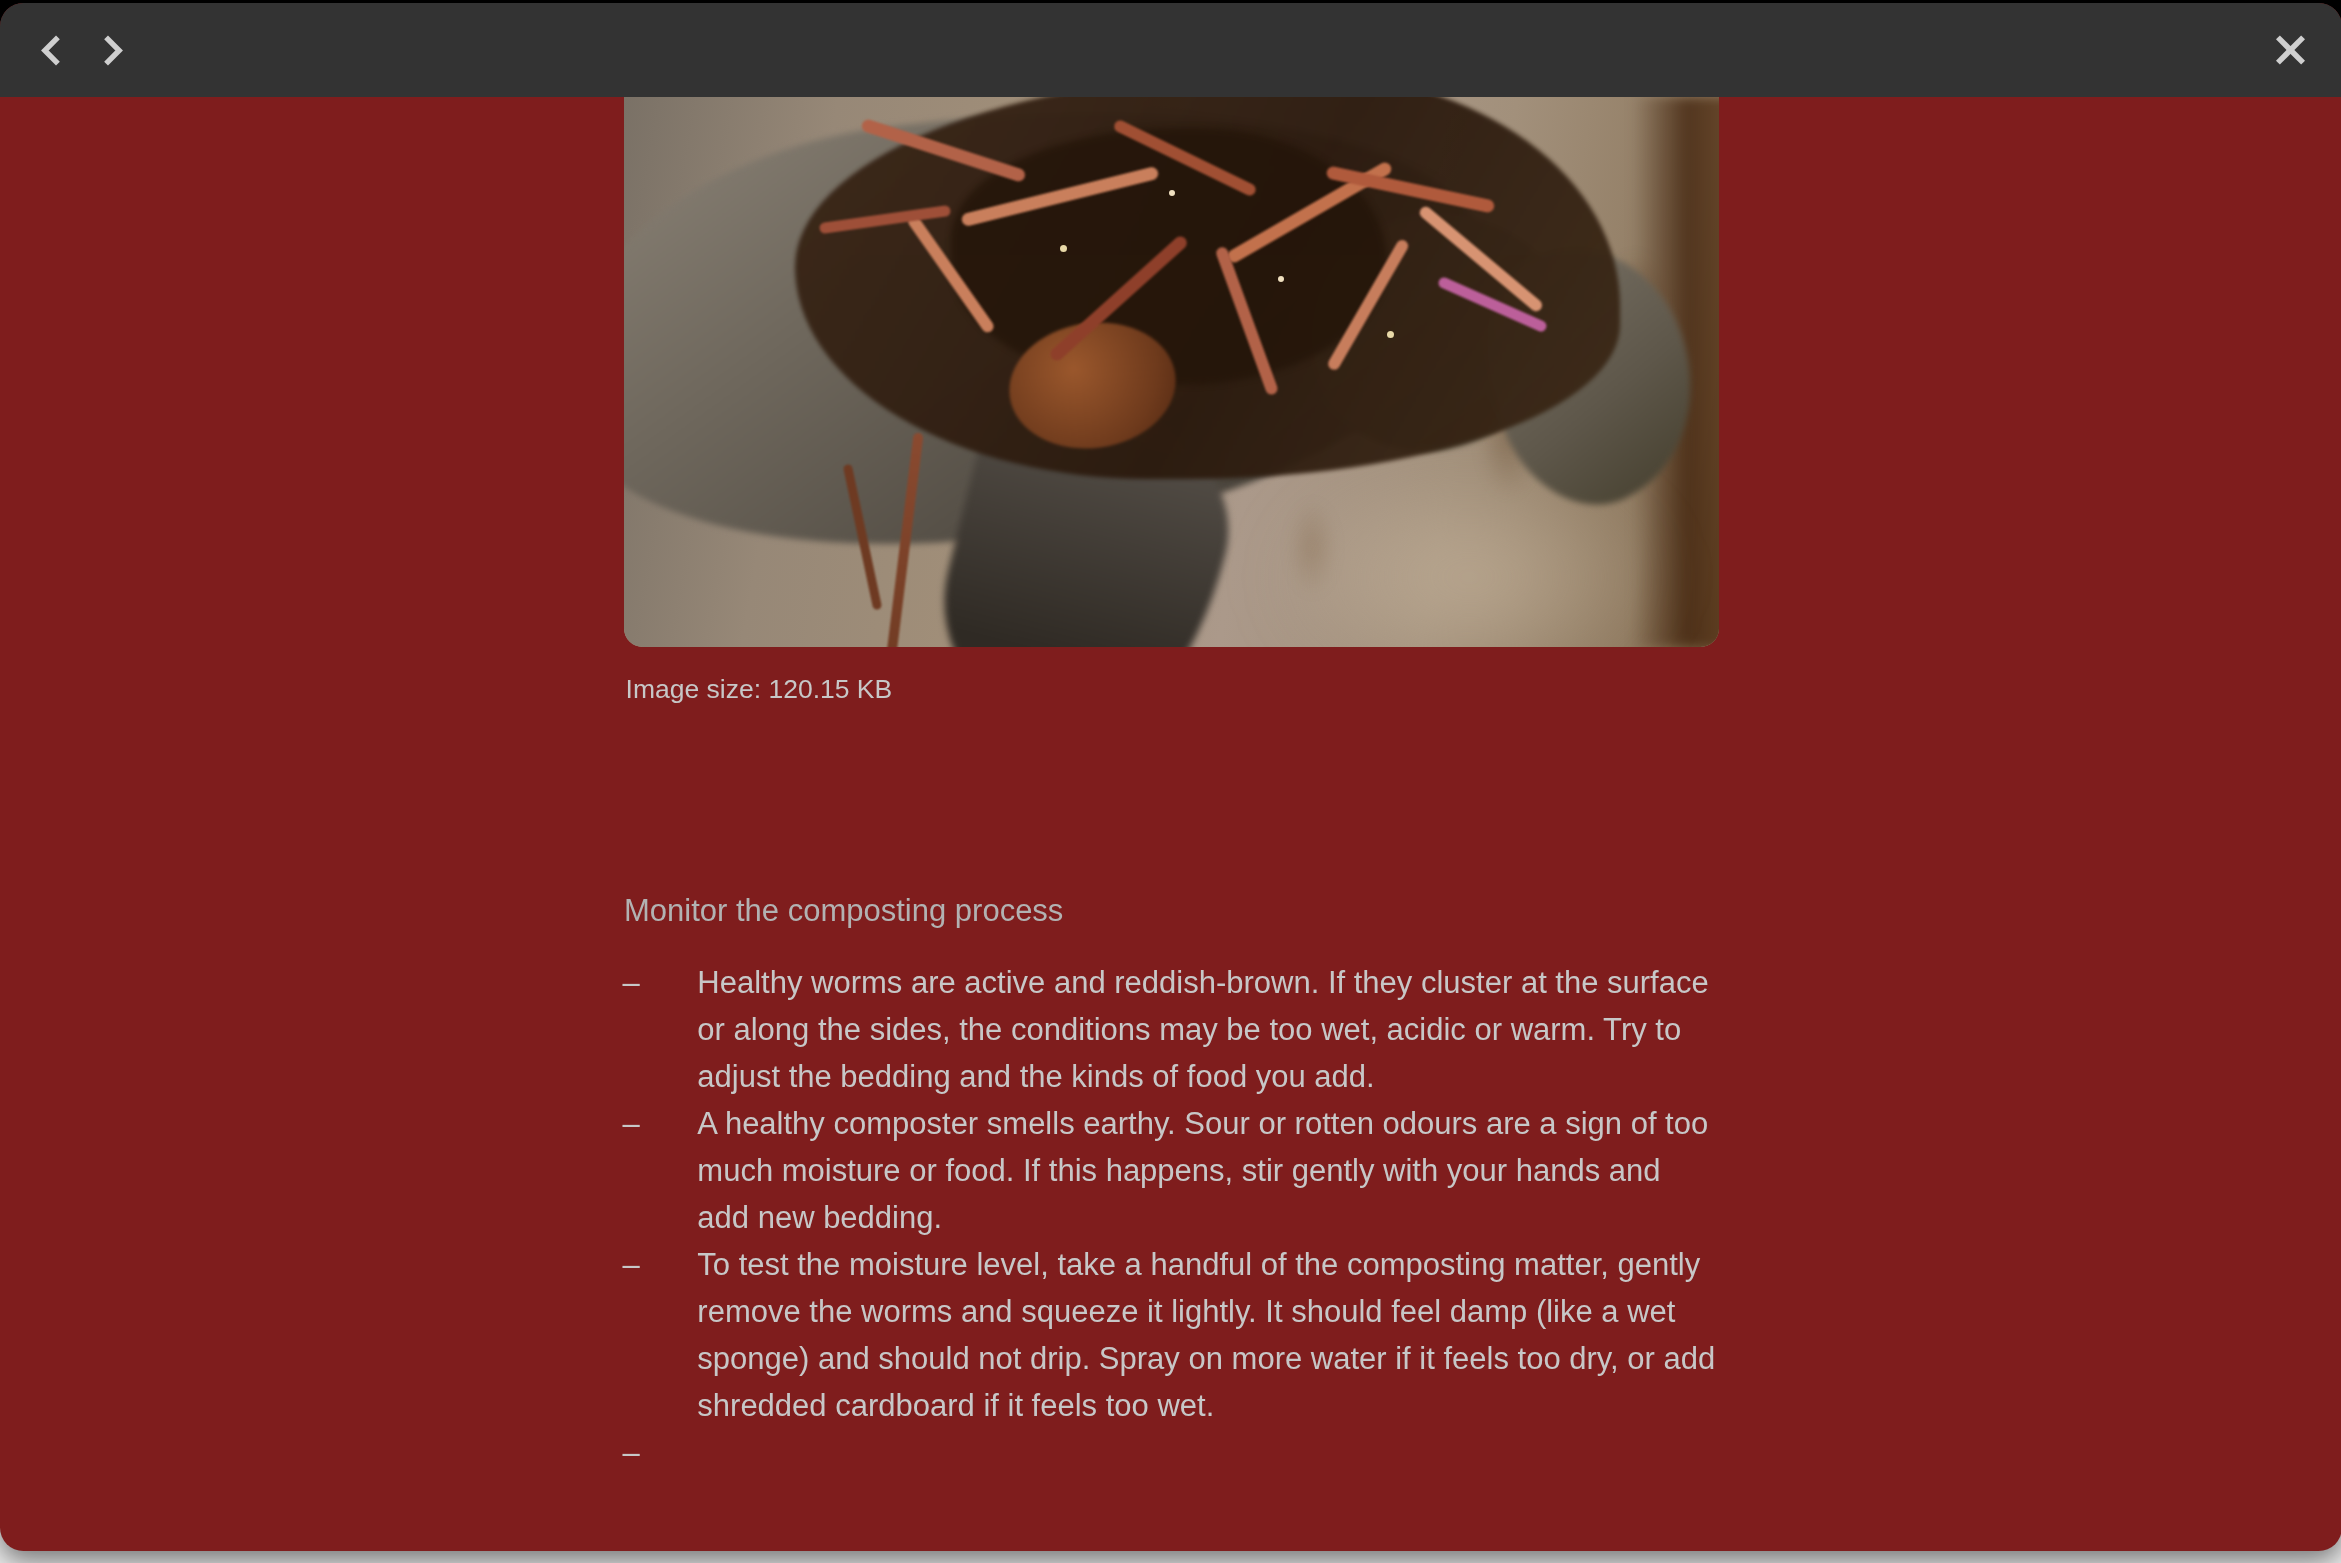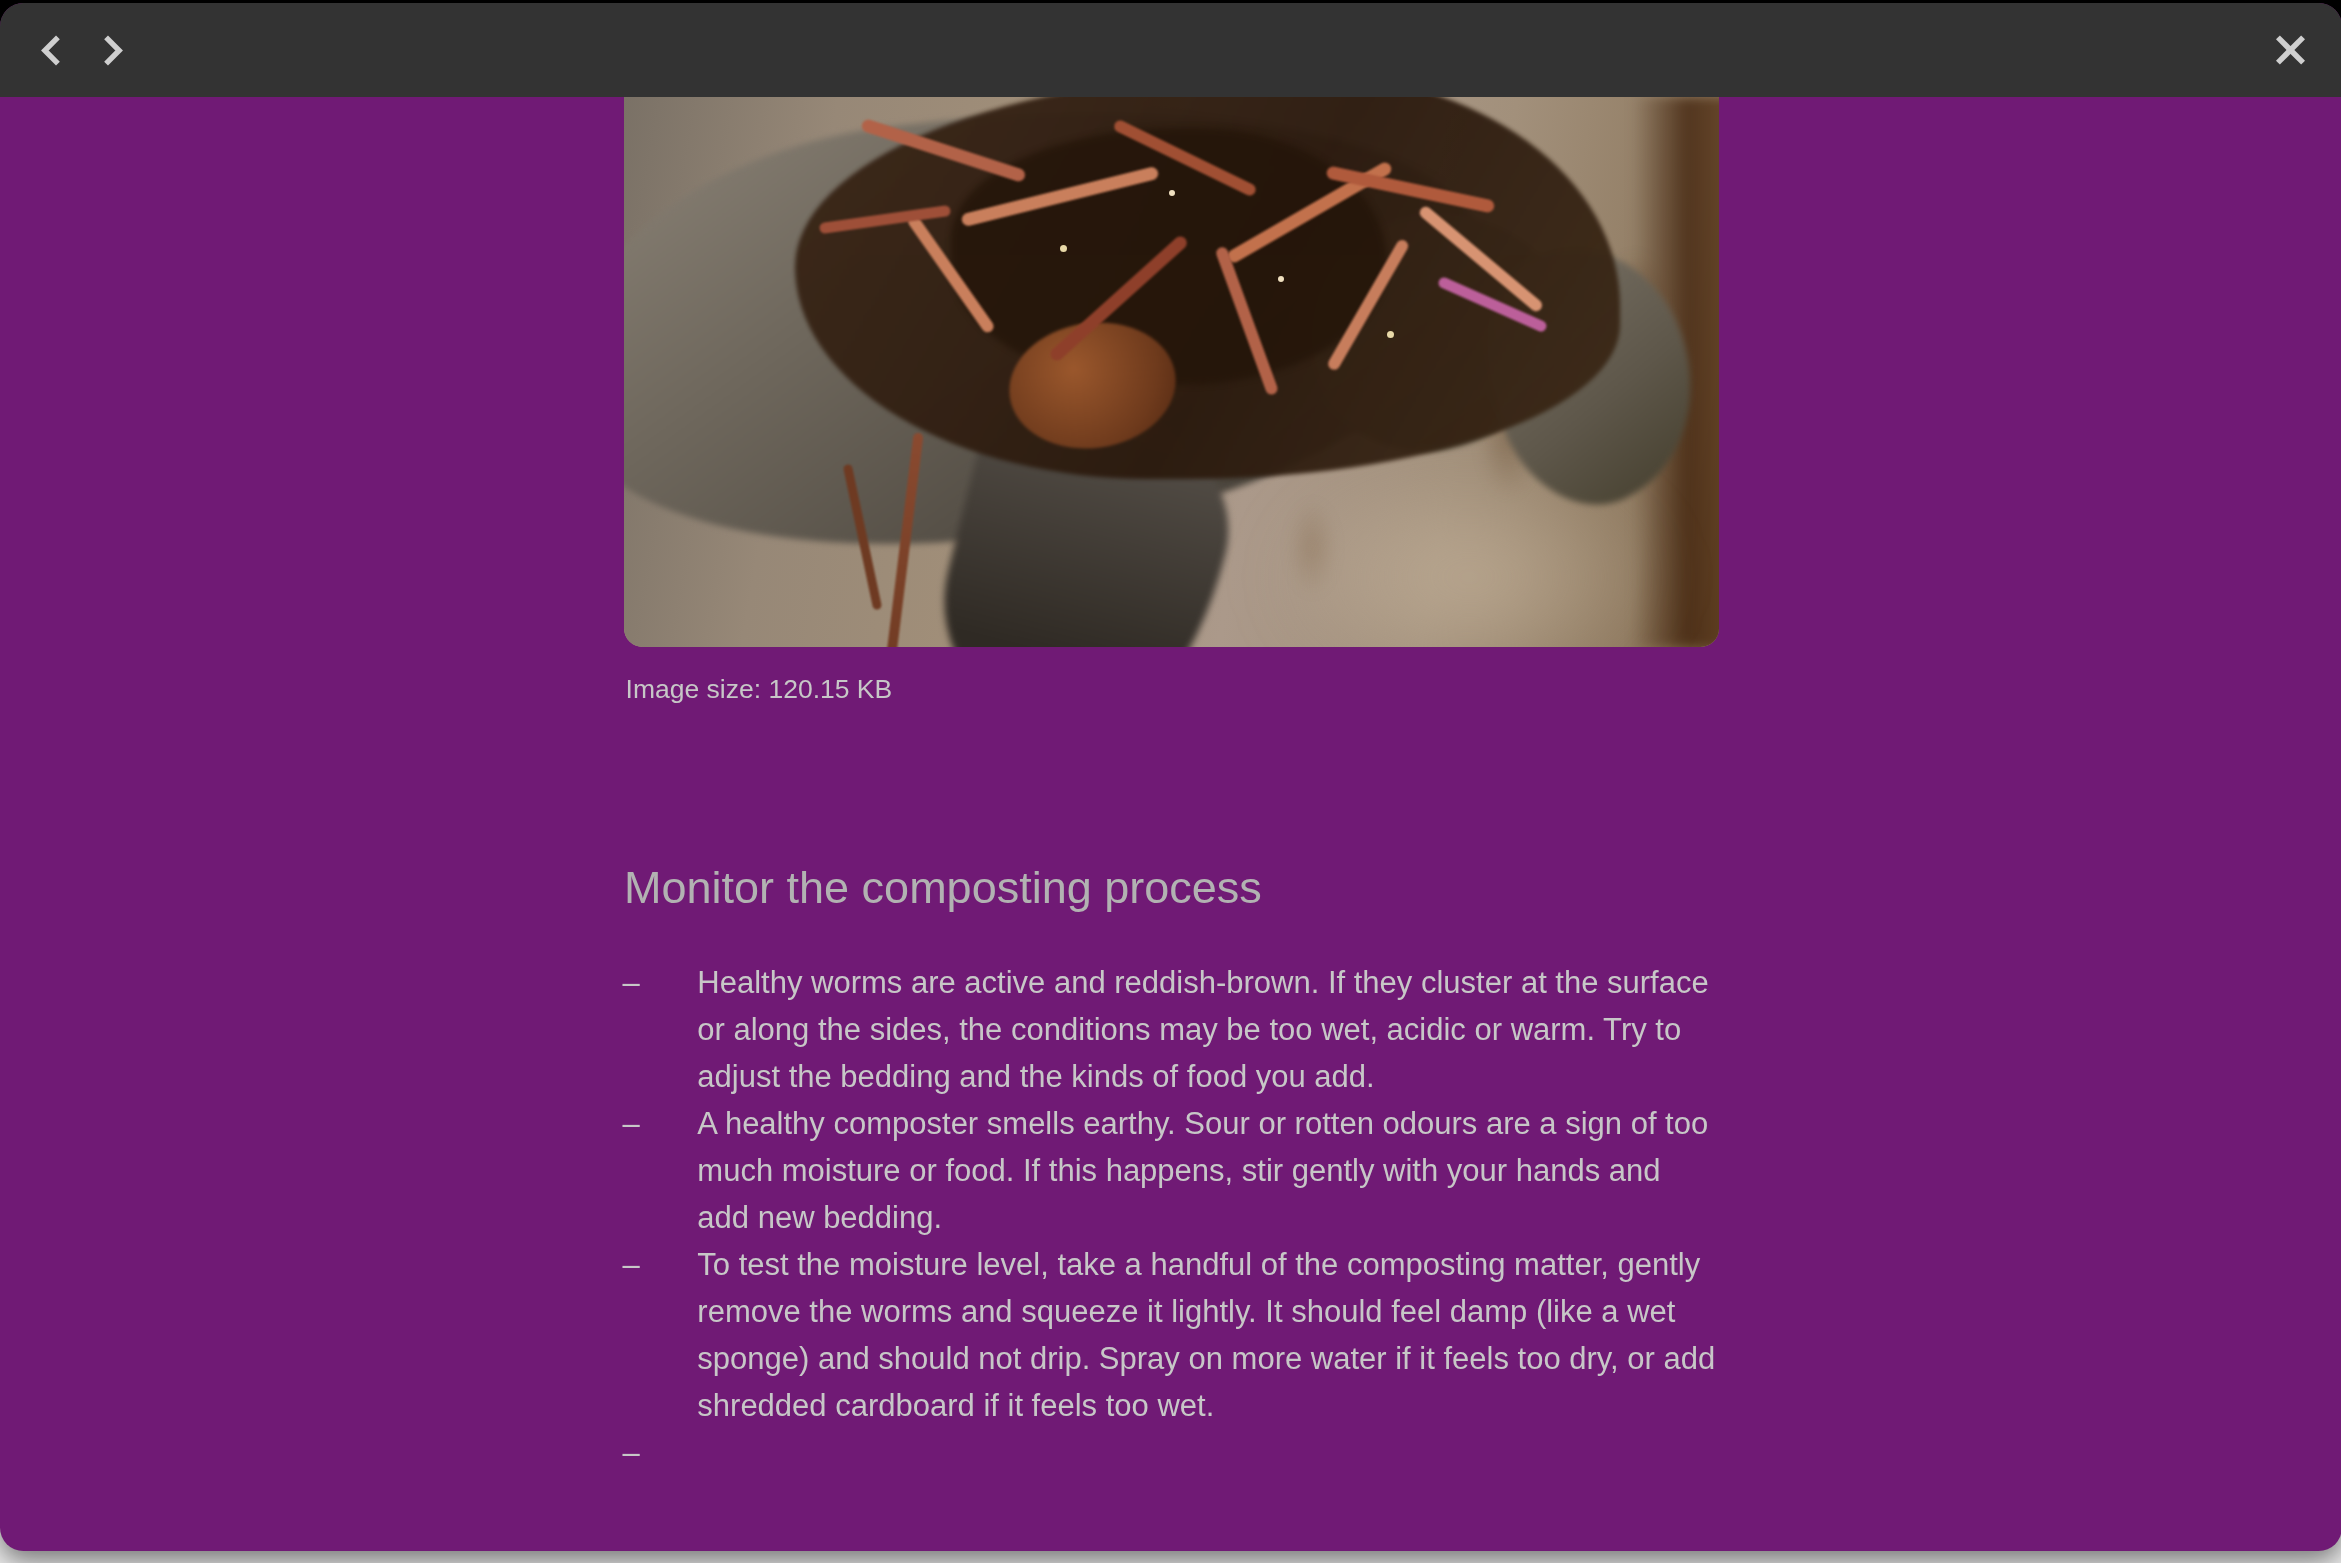--- a/index.html
+++ b/index.html
@@ -1,20 +1,20 @@
 <!DOCTYPE html>
 <html style="font-size:12.5px"><head>
 <meta charset="utf-8">
 <style>
   * { margin:0; padding:0; box-sizing:border-box; }
   html,body { width:2342px; height:1563px; overflow:hidden; background:#ededed;
               font-family:"Liberation Sans", sans-serif; }
   .backdrop-top { position:absolute; top:0; left:0; width:2342px; height:125px; background:#000; }
   .window { position:absolute; top:3.1px; left:0; width:2342px; height:1548px;
-            background:#701a75; border-radius:23.4px; overflow:hidden;
+            background:#7f1d1d; border-radius:23.4px; overflow:hidden;
             box-shadow:0 9.3px 26.5px rgba(0,0,0,0.5); }
   .toolbar { position:absolute; top:0; left:0; width:100%; height:94px;
              background:#333333; display:flex; align-items:center; }
   .nav-btn { width:36px; height:36px; border:none; background:transparent; cursor:pointer;
              display:flex; align-items:center; justify-content:center; padding:0; }
   .nav-btn.back { margin-left:33px; }
   .nav-btn.fwd  { margin-left:26px; }
   .close-btn { position:absolute; right:33px; top:50%; transform:translateY(-50%);
                width:37px; height:37px; border:none; background:transparent; cursor:pointer;
                display:flex; align-items:center; justify-content:center; padding:0; }
@@ -64,22 +64,22 @@
     background:#241509; opacity:.8; border-radius:55% 45% 50% 50% / 45% 55% 50% 50%; }
   .ph-potato { left:385px; top:226px; width:167px; height:125px; filter:blur(1.6px);
     transform:rotate(-8deg);
     background:radial-gradient(circle at 40% 35%, #9a572c, #6e3a1c 65%, #4e2510);
     border-radius:50%; }
   .worm { position:absolute; border-radius:9.3px; filter:blur(0.8px); }
   .speck { position:absolute; border-radius:50%; filter:blur(0.4px); }
 
   .caption { position:absolute; left:1.6px; top:666px; width:1093px;
              font-size:26.5px; line-height:40px; color:#c7c7c7; font-weight:400; }
-  .section-heading { position:absolute; left:0; top:856px; width:1093px;
-             font-size:45px; line-height:58px; color:#b2b2b2; font-weight:400; }
+  .section-heading { position:absolute; left:0; top:879px; width:1093px;
+             font-size:31px; line-height:58px; color:#b2b2b2; font-weight:400; }
   .bullet-list { position:absolute; left:-4.7px; top:956px; width:1099px; list-style:none; }
   .bullet-list li { position:relative; padding-left:78px;
              font-size:31px; line-height:47px; color:#c7c7c7; font-weight:400; }
   .bullet-list li .marker { position:absolute; left:3.1px; top:0; }
 </style>
 </head>
 <body>
 
 <div class="backdrop-top"></div>
 

